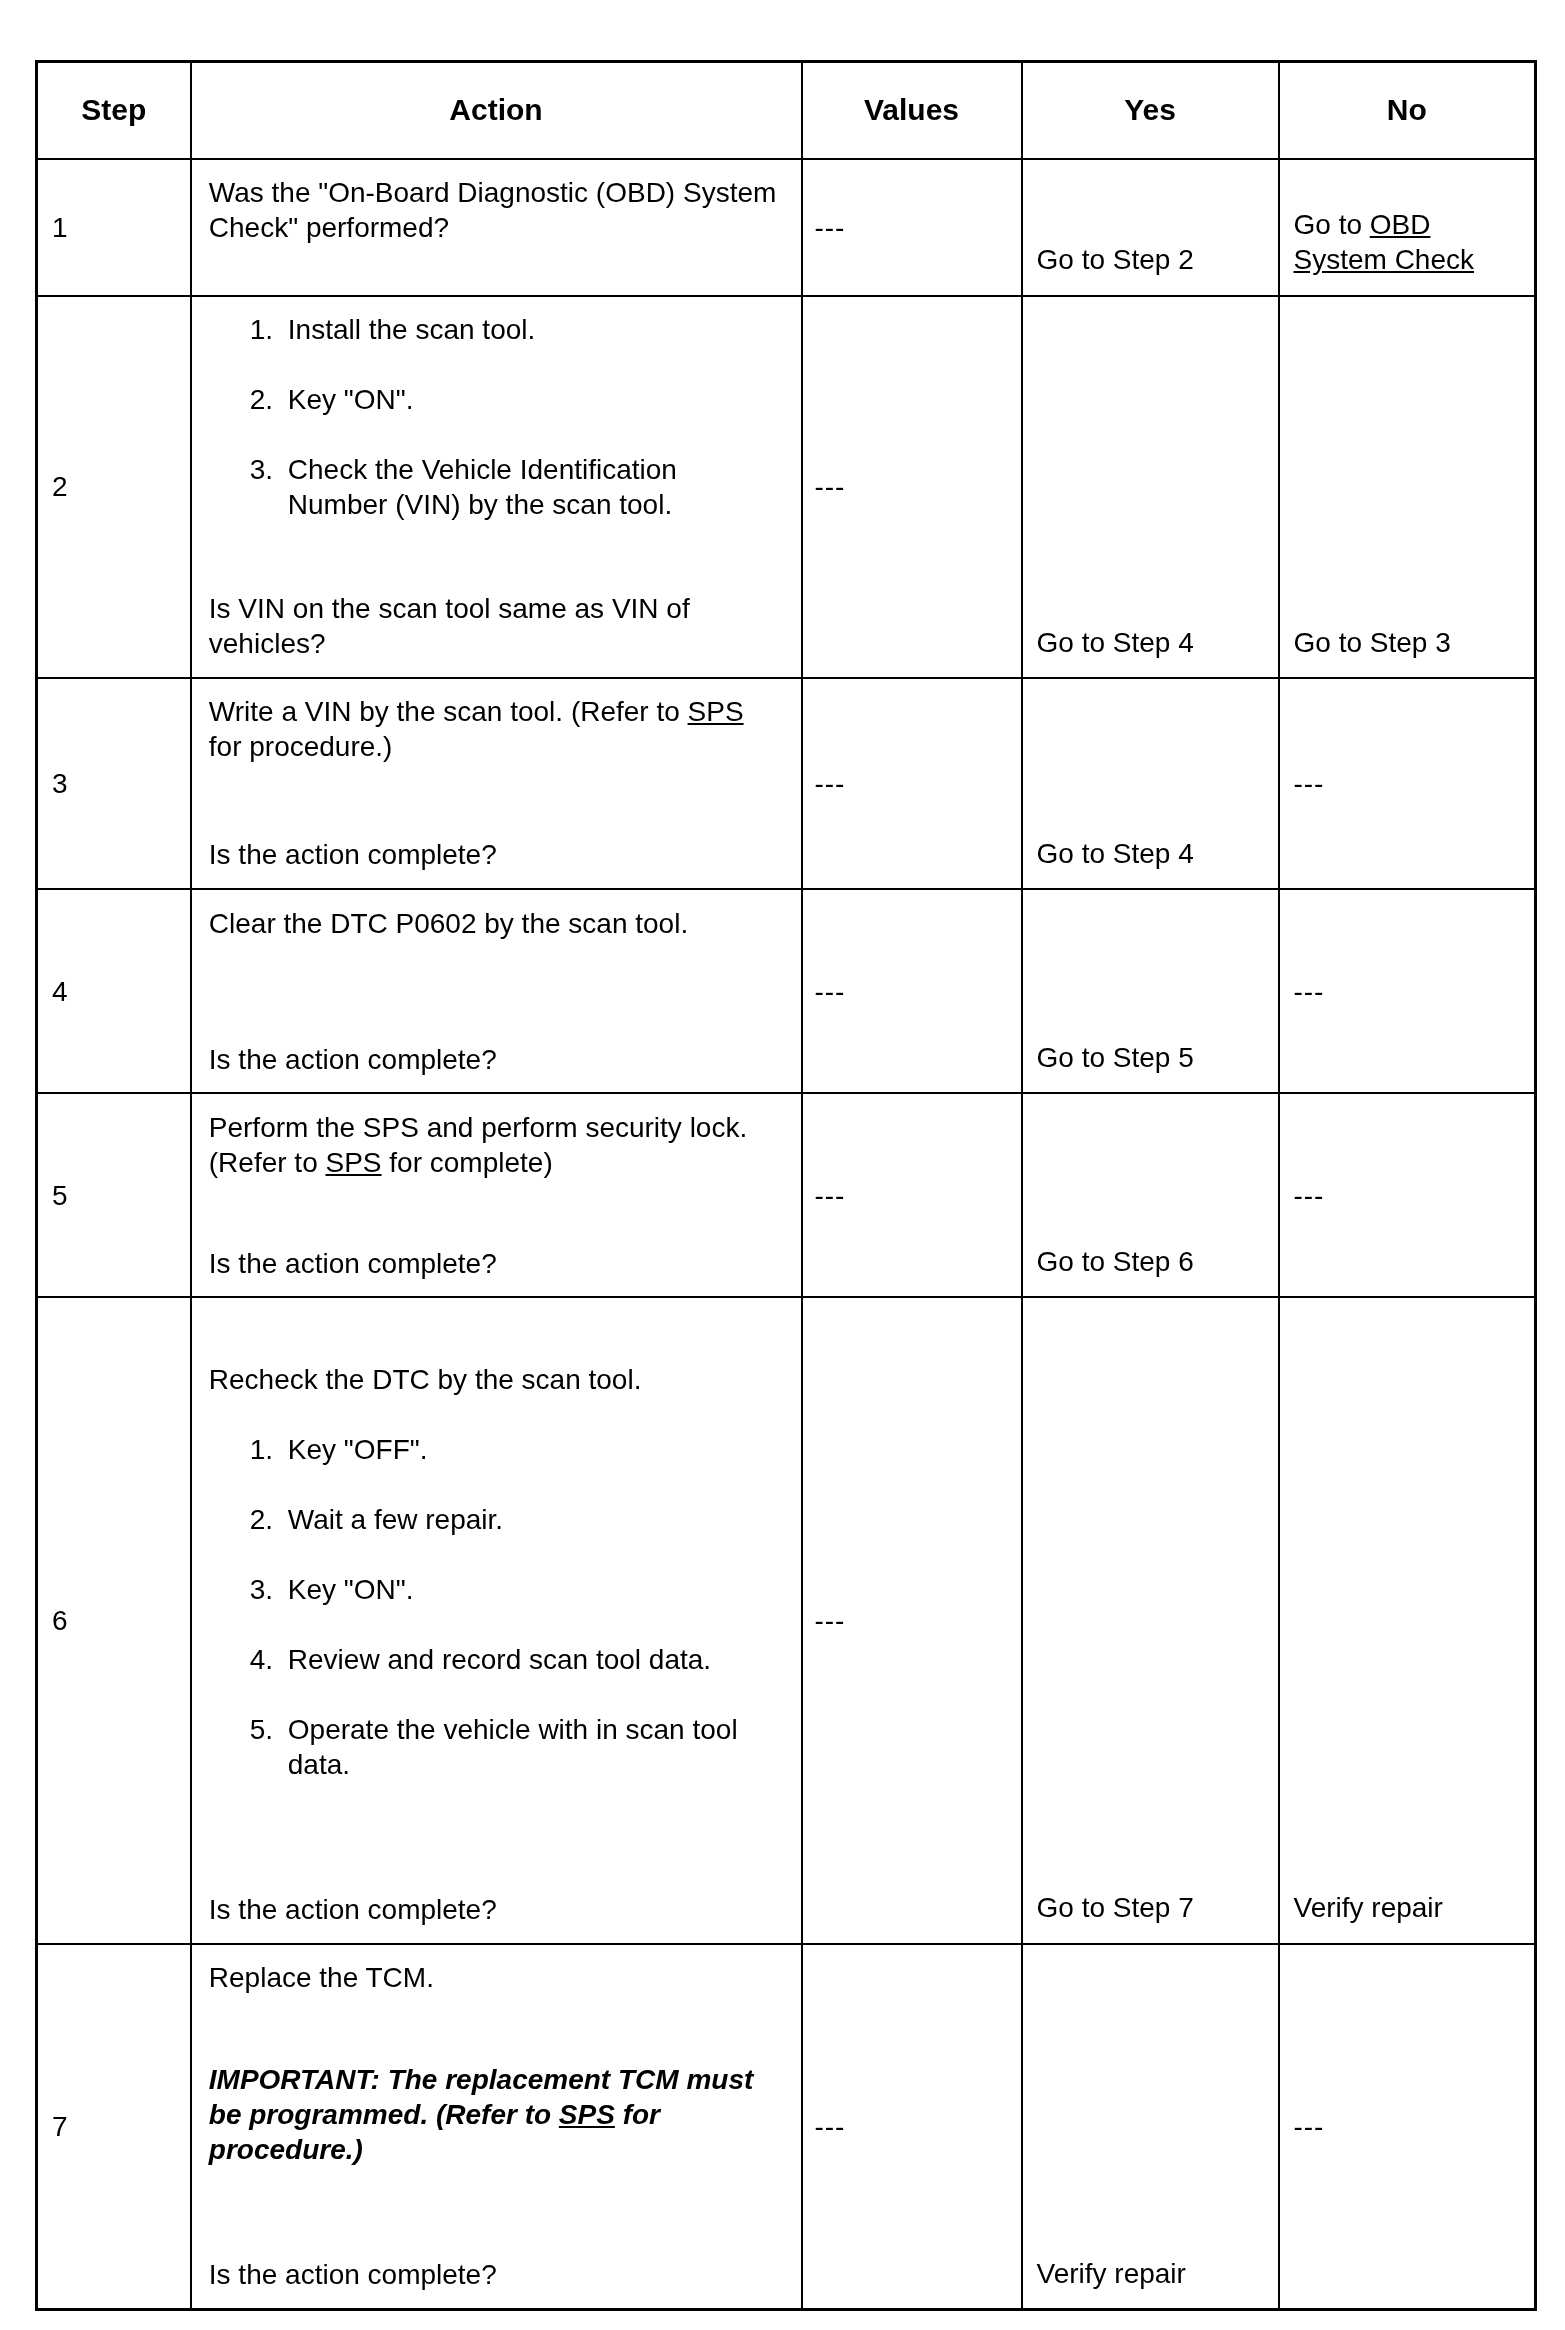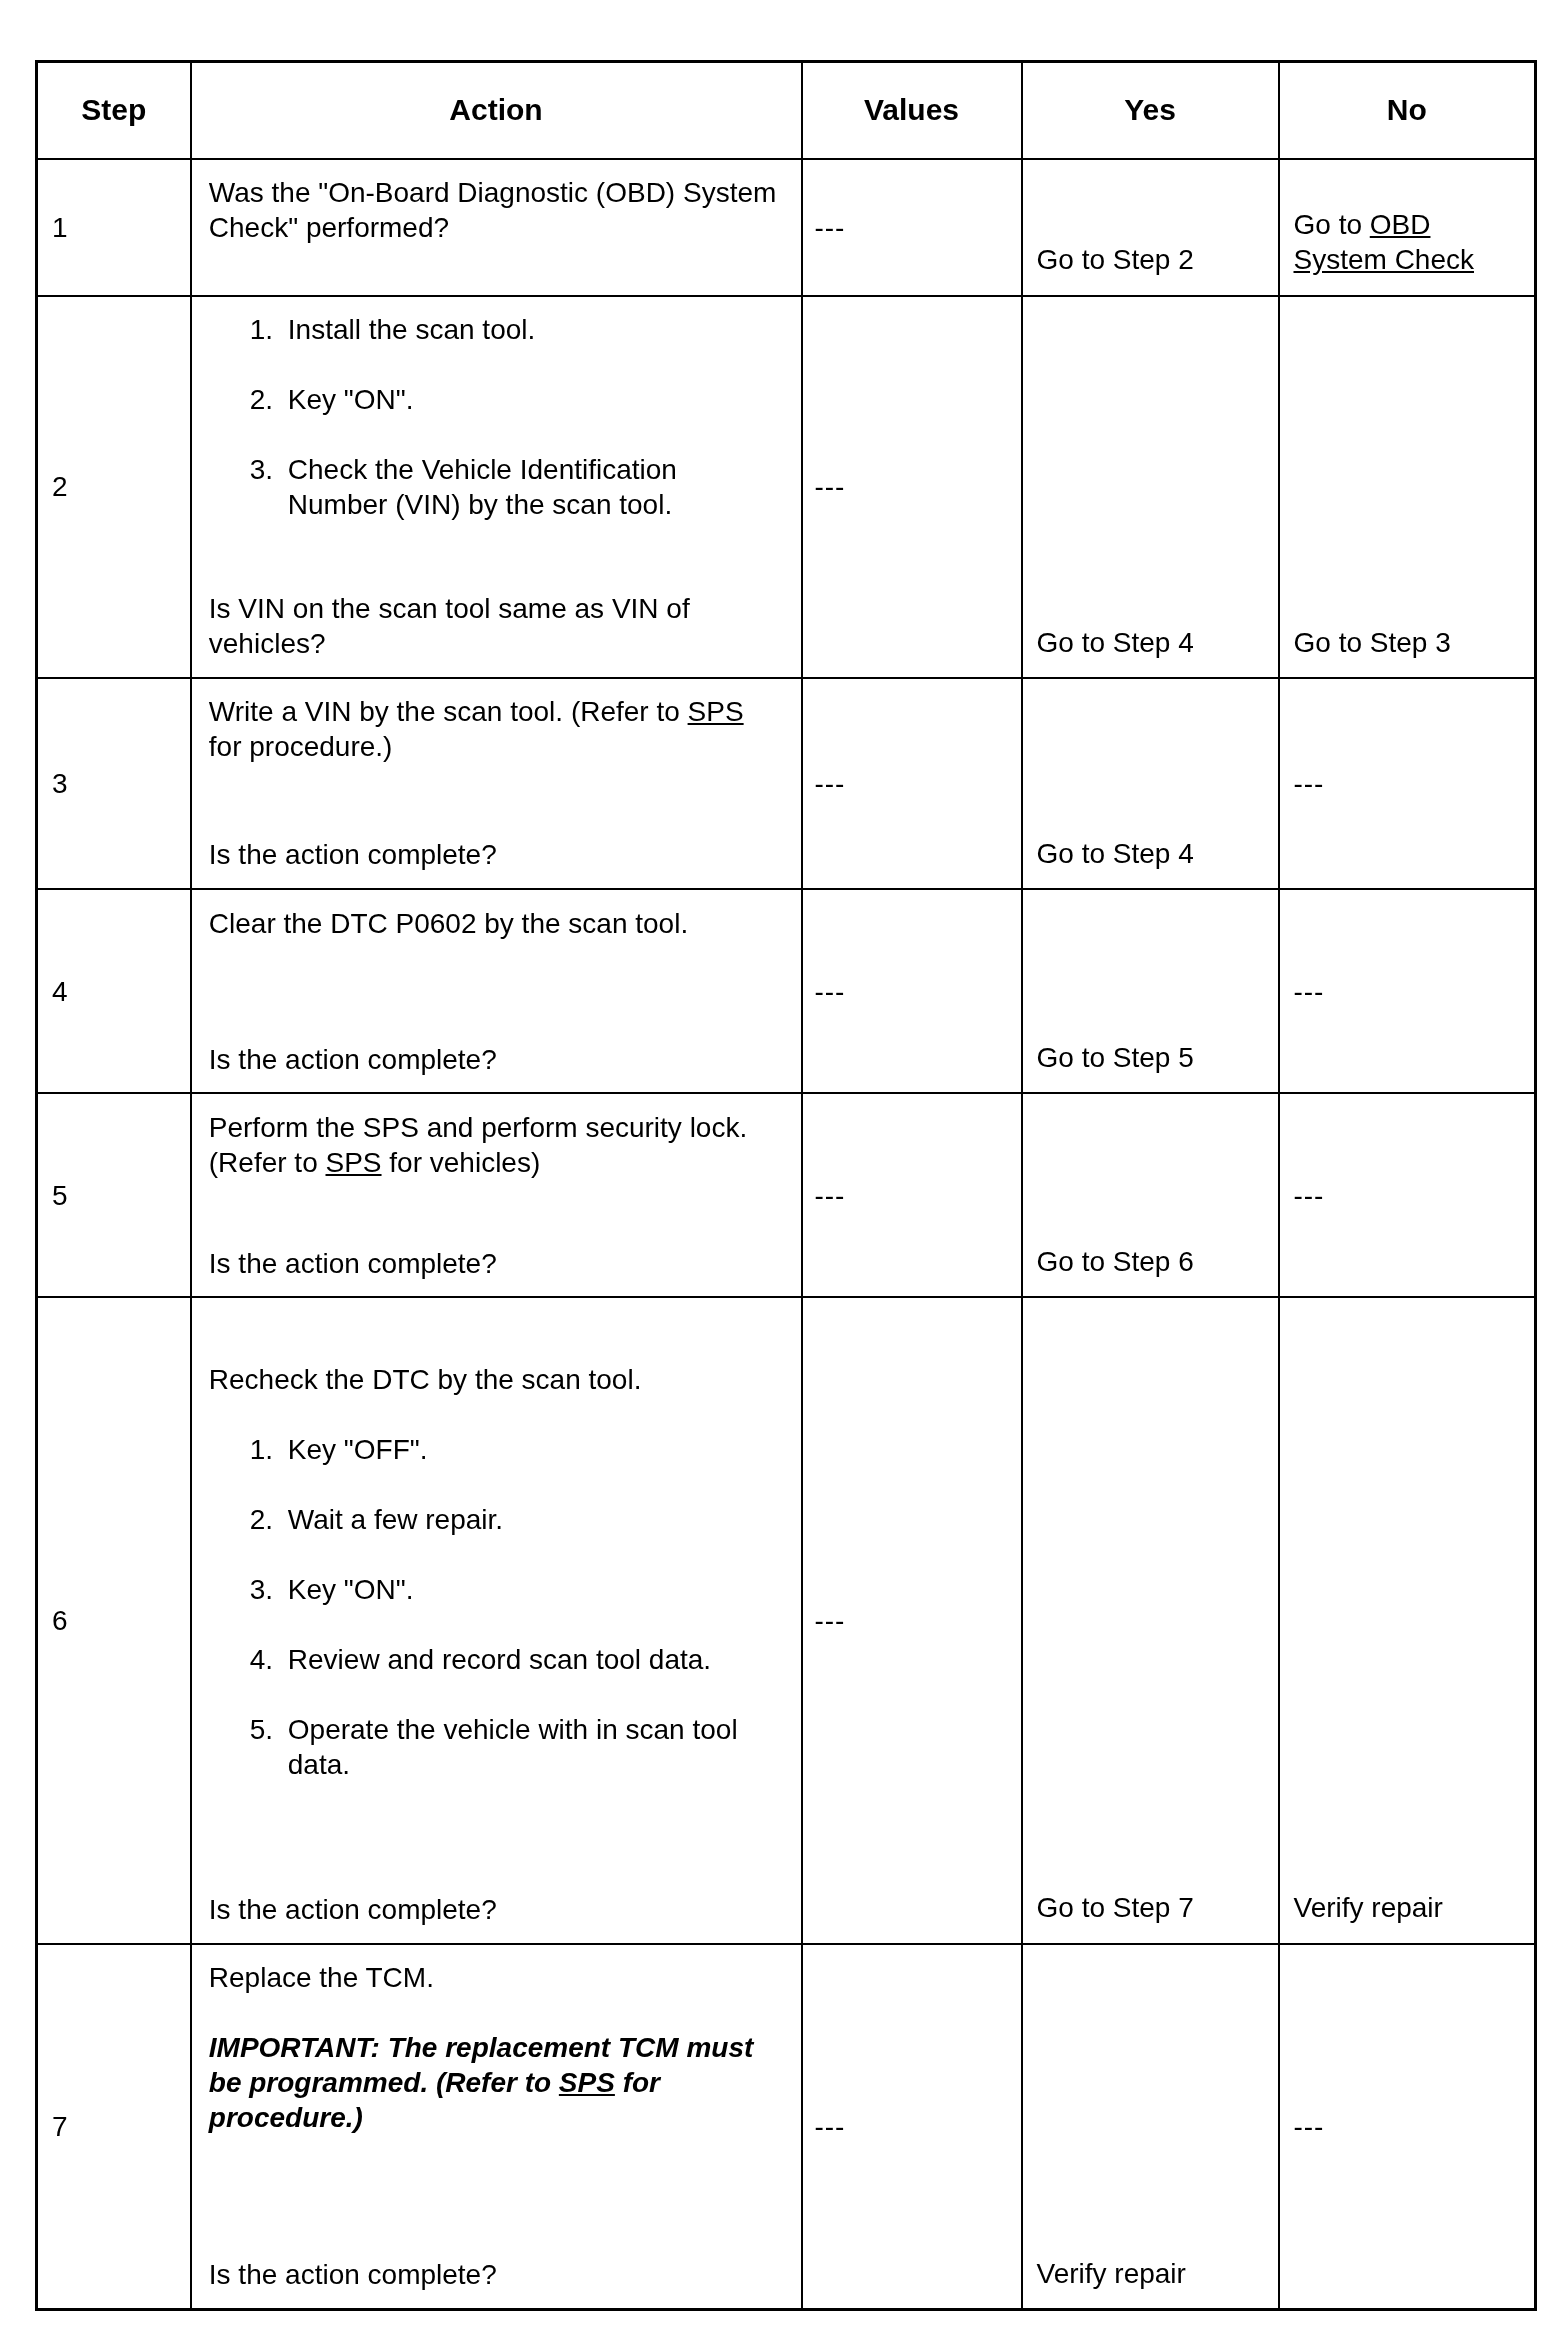--- a/index.html
+++ b/index.html
@@ -22,21 +22,21 @@
   .bi{font-weight:bold;font-style:italic;}
   .c-values{vertical-align:middle;padding-left:12px;letter-spacing:0.9px;}
   .c-yes,.c-no{vertical-align:bottom;padding:0 10.4px 17.3px 14px;}
   .c-yes.mid,.c-no.mid{vertical-align:middle;padding-bottom:0;letter-spacing:0.9px;}
   tr.r1 .wrap{min-height:104px;}
   tr.r2 .wrap{min-height:349px;}
   tr.r3 .wrap{min-height:171px;gap:38px;}
   tr.r4 .wrap{min-height:171px;}
   tr.r5 .wrap{min-height:171px;}
   tr.r6 .wrap{min-height:565px;margin-top:48px;}
-  tr.r7 .wrap{min-height:332px;}
+  tr.r7 .wrap{min-height:332px;gap:32px;}
   .figure-id{margin-top:28px;font-size:21px;}
   .blue-artifact{position:absolute;left:98px;bottom:0;width:83px;height:5.2px;background:#3d3dd2;}
 </style>
 </head>
 <body>
 
 <div class="page">
 
   <table class="diag">
     <colgroup>
@@ -111,21 +111,21 @@
             </div>
           </td>
           <td class="c-values">---</td>
           <td class="c-yes"><span>Go to Step 5</span></td>
           <td class="c-no mid"><span>---</span></td>
         </tr>
         <tr class="r5">
           <td class="c-step">5</td>
           <td class="c-action">
             <div class="wrap">
-              <div class="blk para"><span>Perform the SPS and perform security lock. (Refer to </span><span class="u">SPS</span><span> for vehicles)</span></div>
+              <div class="blk para"><span>Perform the SPS and perform security lock. (Refer to </span><span class="u">SPS</span><span> for complete)</span></div>
               <div class="blk para"><span>Is the action complete?</span></div>
             </div>
           </td>
           <td class="c-values">---</td>
           <td class="c-yes"><span>Go to Step 6</span></td>
           <td class="c-no mid"><span>---</span></td>
         </tr>
         <tr class="r6">
           <td class="c-step">6</td>
           <td class="c-action">

